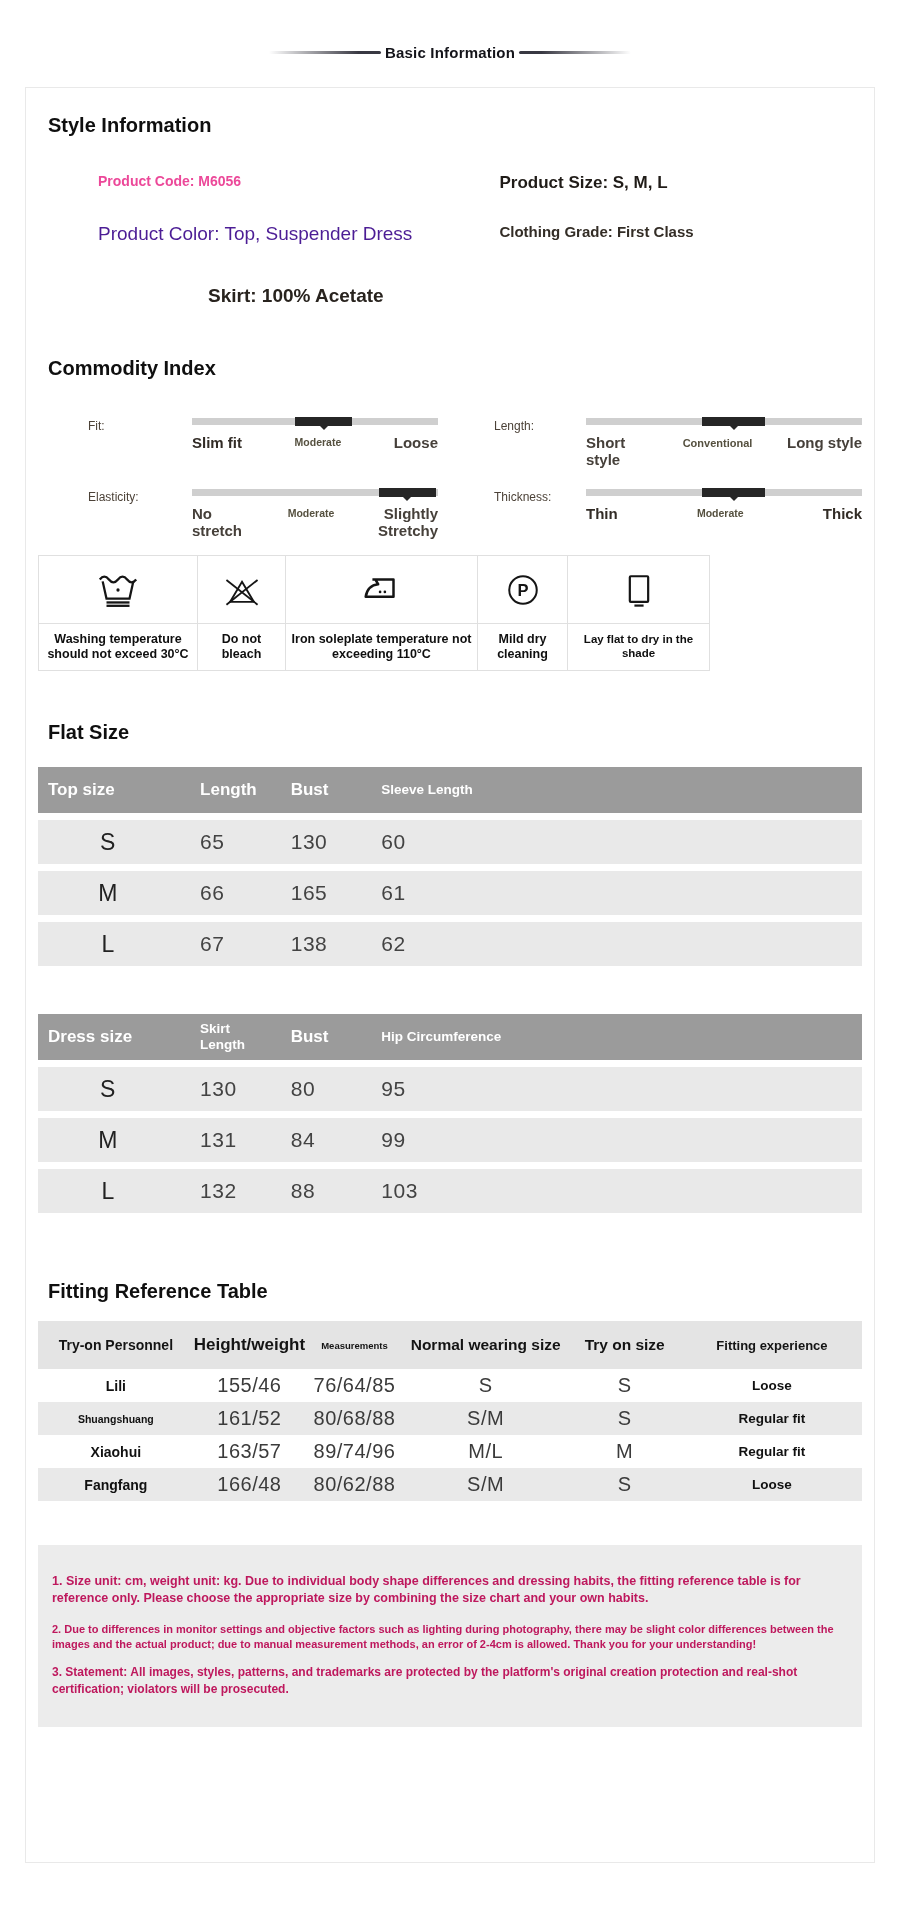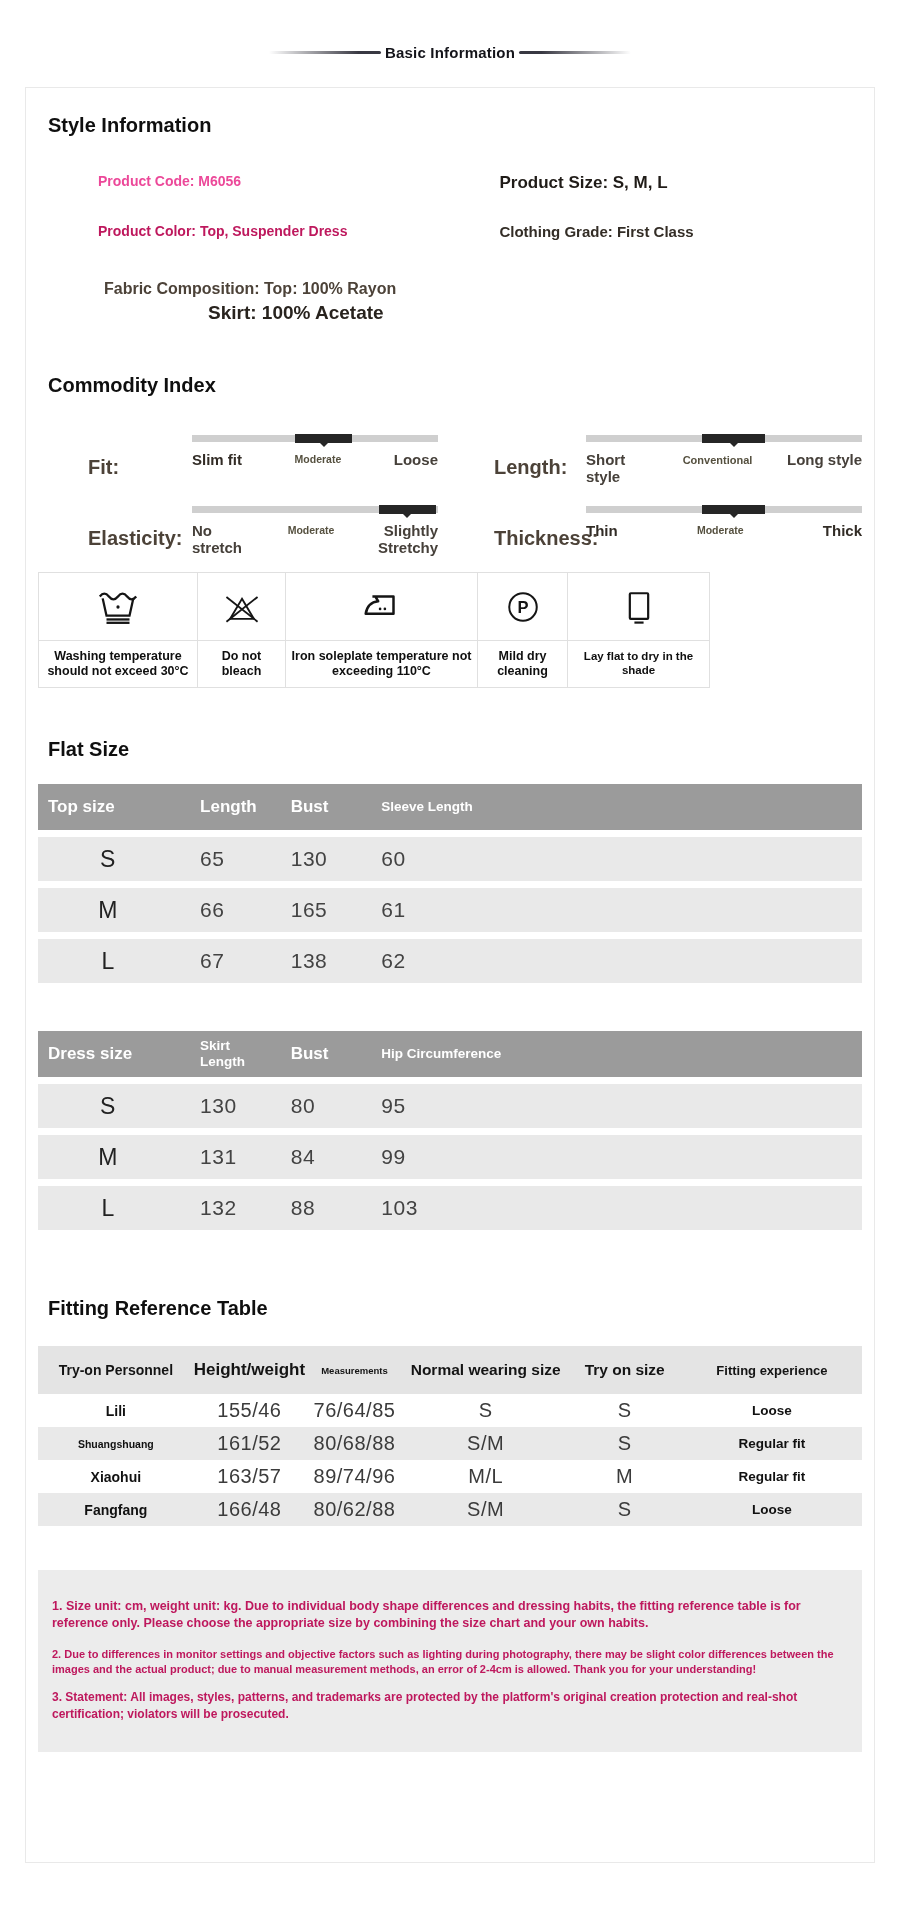--- a/index.html
+++ b/index.html
@@ -31,31 +31,31 @@
   .card{margin:0 25px;border:1px solid var(--card-border);padding:26px 12px 16px;min-height:1776px;}
   .section-title{font-size:20px;font-weight:bold;color:#0f0f0f;margin-left:10px;}
 
   
   .style-grid{margin-top:36px;}
   .sg-row{display:grid;grid-template-columns:56% 44%;}
   .sg-row + .sg-row{margin-top:30px;}
   .cell-l{padding-left:60px;}
   .p-code{font-size:14px;font-weight:bold;color:#ec4899;}
   .p-size{font-size:17px;font-weight:bold;color:#201c18;}
-  .p-color{font-size:14px;font-weight:bold;color:#be185d;}
+  .p-color{font-size:19px;font-weight:normal;color:#4c1d95;}
   .p-grade{font-size:15px;font-weight:bold;color:#332d26;}
   .fabric{margin-top:40px;padding-left:66px;}
   .fabric-1{font-size:16px;font-weight:bold;color:#4c4238;}
   .fabric-2{font-size:19px;font-weight:bold;color:#28231e;padding-left:104px;margin-top:4px;}
 
   
   .ci-title{margin-top:50px;}
   .ci-grid{display:grid;grid-template-columns:1fr 1fr;row-gap:20px;margin-top:38px;padding-left:50px;}
   .ci-item{display:flex;align-items:flex-start;}
-  .ci-label{width:104px;flex:0 0 104px;font-size:20px;font-weight:bold;color:#4c4238;padding-top:1px;margin-top:20px;}
+  .ci-label{width:104px;flex:0 0 104px;font-size:12px;font-weight:normal;color:#4c4238;padding-top:1px;}
   .ci-item.right{padding-left:46px;}
   .ci-item.right .ci-label{width:92px;flex-basis:92px;}
   .slider{width:246px;}
   .ci-item.right .slider{width:276px;}
   .track{position:relative;height:7px;background:var(--track-gray);}
   .seg{position:absolute;top:-1px;height:9px;width:23%;background:var(--track-dark);}
   .seg::after{content:"";position:absolute;left:50%;top:8px;transform:translateX(-50%);
     border:5px solid transparent;border-top-color:var(--track-dark);}
   .opts{display:flex;justify-content:space-between;margin-top:9px;}
   .opt{font-weight:bold;color:#46403a;line-height:1.15;}
@@ -85,21 +85,21 @@
   .size-table th{background:var(--th-bg);color:#fff;font-weight:bold;height:46px;text-align:left;font-size:17px;}
   .size-table th.first{padding-left:10px;}
   .size-table th.pad, .size-table td.pad{padding-left:22px;}
   .size-table th.th-small{font-size:13.5px;line-height:1.2;}
   .size-table td{background:var(--row-bg);height:44px;font-size:21px;color:#434343;letter-spacing:.5px;}
   .size-table td.first{text-align:center;font-size:23px;color:#222;}
   .dress-table{margin-top:34px;}
 
   
   .fitting-title{margin-top:60px;}
-  .fit-table{border-collapse:collapse;margin-top:26px;}
+  .fit-table{border-collapse:collapse;margin-top:18px;}
   .fit-table col.f1{width:19%;}.fit-table col.f2{width:13%;}.fit-table col.f3{width:12%;}
   .fit-table col.f4{width:20%;}.fit-table col.f5{width:14%;}.fit-table col.f6{width:22%;}
   .fit-table th{background:var(--fit-th-bg);height:48px;font-weight:bold;color:#141414;text-align:center;}
   .fit-table th.h1{font-size:14px;} .fit-table th.h2{font-size:17px;} .fit-table th.h3{font-size:9.5px;}
   .fit-table th.h4,.fit-table th.h5{font-size:15.5px;} .fit-table th.h6{font-size:13px;}
   .fit-table td{height:33px;text-align:center;}
   .fit-table tbody tr:nth-child(even) td{background:var(--row-bg);}
   .fit-table td.name{font-weight:bold;font-size:14px;color:#111;}
   .fit-table tbody tr:nth-child(2) td.name{font-size:10.5px;}
   .fit-table td.num{font-size:20px;color:#3b3b3b;letter-spacing:.5px;}
@@ -129,21 +129,20 @@
     <div class="sg-row">
       <div class="cell-l p-code">Product Code: M6056</div>
       <div class="p-size">Product Size: S, M, L</div>
     </div>
     <div class="sg-row">
       <div class="cell-l p-color">Product Color: Top, Suspender Dress</div>
       <div class="p-grade">Clothing Grade: First Class</div>
     </div>
   </div>
   <div class="fabric">
-    <div class="fabric-1">Fabric Composition: Top: 100% Rayon</div>
     <div class="fabric-2">Skirt: 100% Acetate</div>
   </div>
 
   <h2 class="section-title ci-title">Commodity Index</h2>
 
   <div class="ci-grid">
 
     <div class="ci-item">
       <span class="ci-label">Fit:</span>
       <div class="slider">

